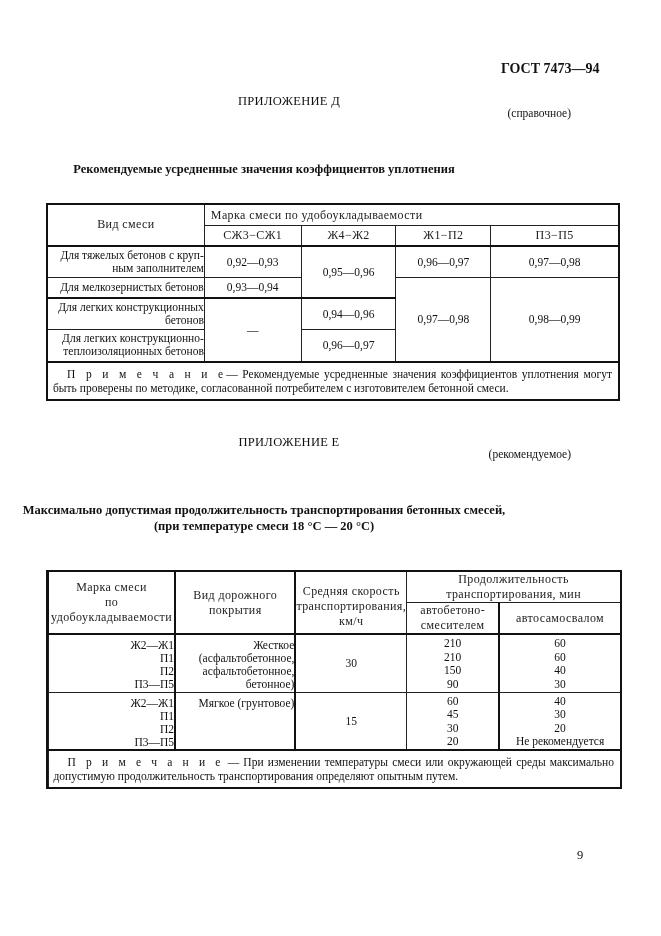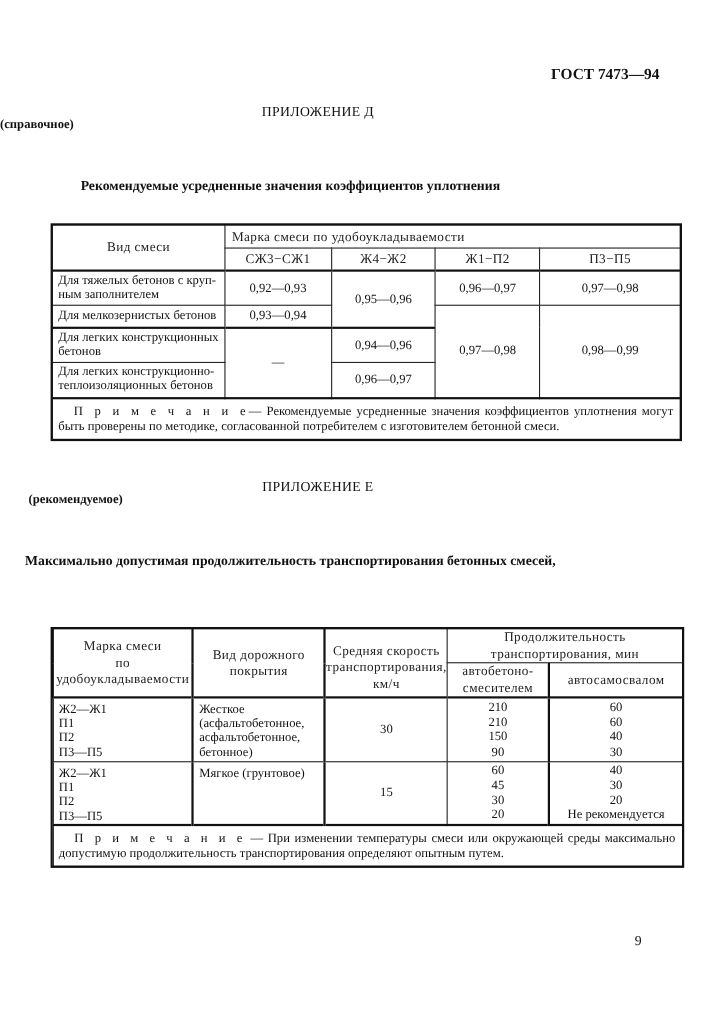--- a/index.html
+++ b/index.html
@@ -3,29 +3,29 @@
 <meta charset="utf-8">
 <style>
   html, body { margin: 0; padding: 0; background: #ffffff; }
   body {
     width: 661px; height: 936px; position: relative; overflow: hidden;
     font-family: "Liberation Serif", "DejaVu Serif", serif; color: #111;
   }
   .abs { position: absolute; }
   .gost { left: 501px; top: 61px; font-weight: bold; font-size: 14px; }
   .appx-title { left: 0; width: 578px; text-align: center; font-size: 12.5px; letter-spacing: 0.3px; }
-  .appx-sub { left: 0; width: 661px; text-align: left; font-size: 11.5px; font-weight: bold; }
+  .appx-sub { left: 0; width: 571px; text-align: right; font-size: 11.5px; }
   .heading { left: 0; width: 528px; text-align: center; font-weight: bold; font-size: 12.5px; line-height: 16px; }
 
   table { border-collapse: collapse; position: absolute; }
   td { border: 1px solid #222; padding: 0; vertical-align: middle; font-size: 11.5px; }
   .thick-outer { outline: 2px solid #111; outline-offset: -1px; }
   .hdr { font-size: 12px; letter-spacing: 0.4px; text-align: center; color: #222; }
   .c { text-align: center; }
-  .l { text-align: left; padding-left: 5px; line-height: 13px; }
+  .l { text-align: right; padding-left: 5px; line-height: 13px; }
   .note { font-size: 11.5px; line-height: 14px; padding: 4px 6px 4px 5px; text-align: justify; }
   .spaced { letter-spacing: 3px; }
   .bt2 { border-top: 2px solid #111; }
   .bl2 { border-left: 2px solid #111; }
   .num { line-height: 13.5px; text-align: center; }
   .pagenum { left: 577px; top: 848px; font-size: 12.5px; }
 </style>
 </head>
 <body>
 
@@ -78,23 +78,24 @@
   </tr>
   <tr>
     <td colspan="5" class="note bt2">
       <span style="padding-left:14px;" class="spaced">П р и м е ч а н и е</span><span>— Рекомендуемые усредненные значения коэффициентов уплотнения могут быть проверены по методике, согласованной потребителем с изготовителем бетонной смеси.</span>
     </td>
   </tr>
 </tbody>
   </table>
 
 <div class="abs appx-title" style="top:435px;">ПРИЛОЖЕНИЕ Е</div>
-<div class="abs appx-sub" style="top:448px;padding-left:26px;">(рекомендуемое)</div>
+<div class="abs appx-sub" style="top:448px;">(рекомендуемое)</div>
 <div class="abs heading" style="top:502px;">
   <div>Максимально допустимая продолжительность транспортирования бетонных смесей,</div>
+  <div>(при температуре смеси 18 °С — 20 °С)</div>
 </div>
 
 <table class="thick-outer" style="left:47px; top:571px; width:574px;">
   <colgroup>
     <col style="width:128px">
       <col style="width:124px">
       <col style="width:96px">
       <col style="width:98px">
       <col style="width:128px">
   </colgroup>

